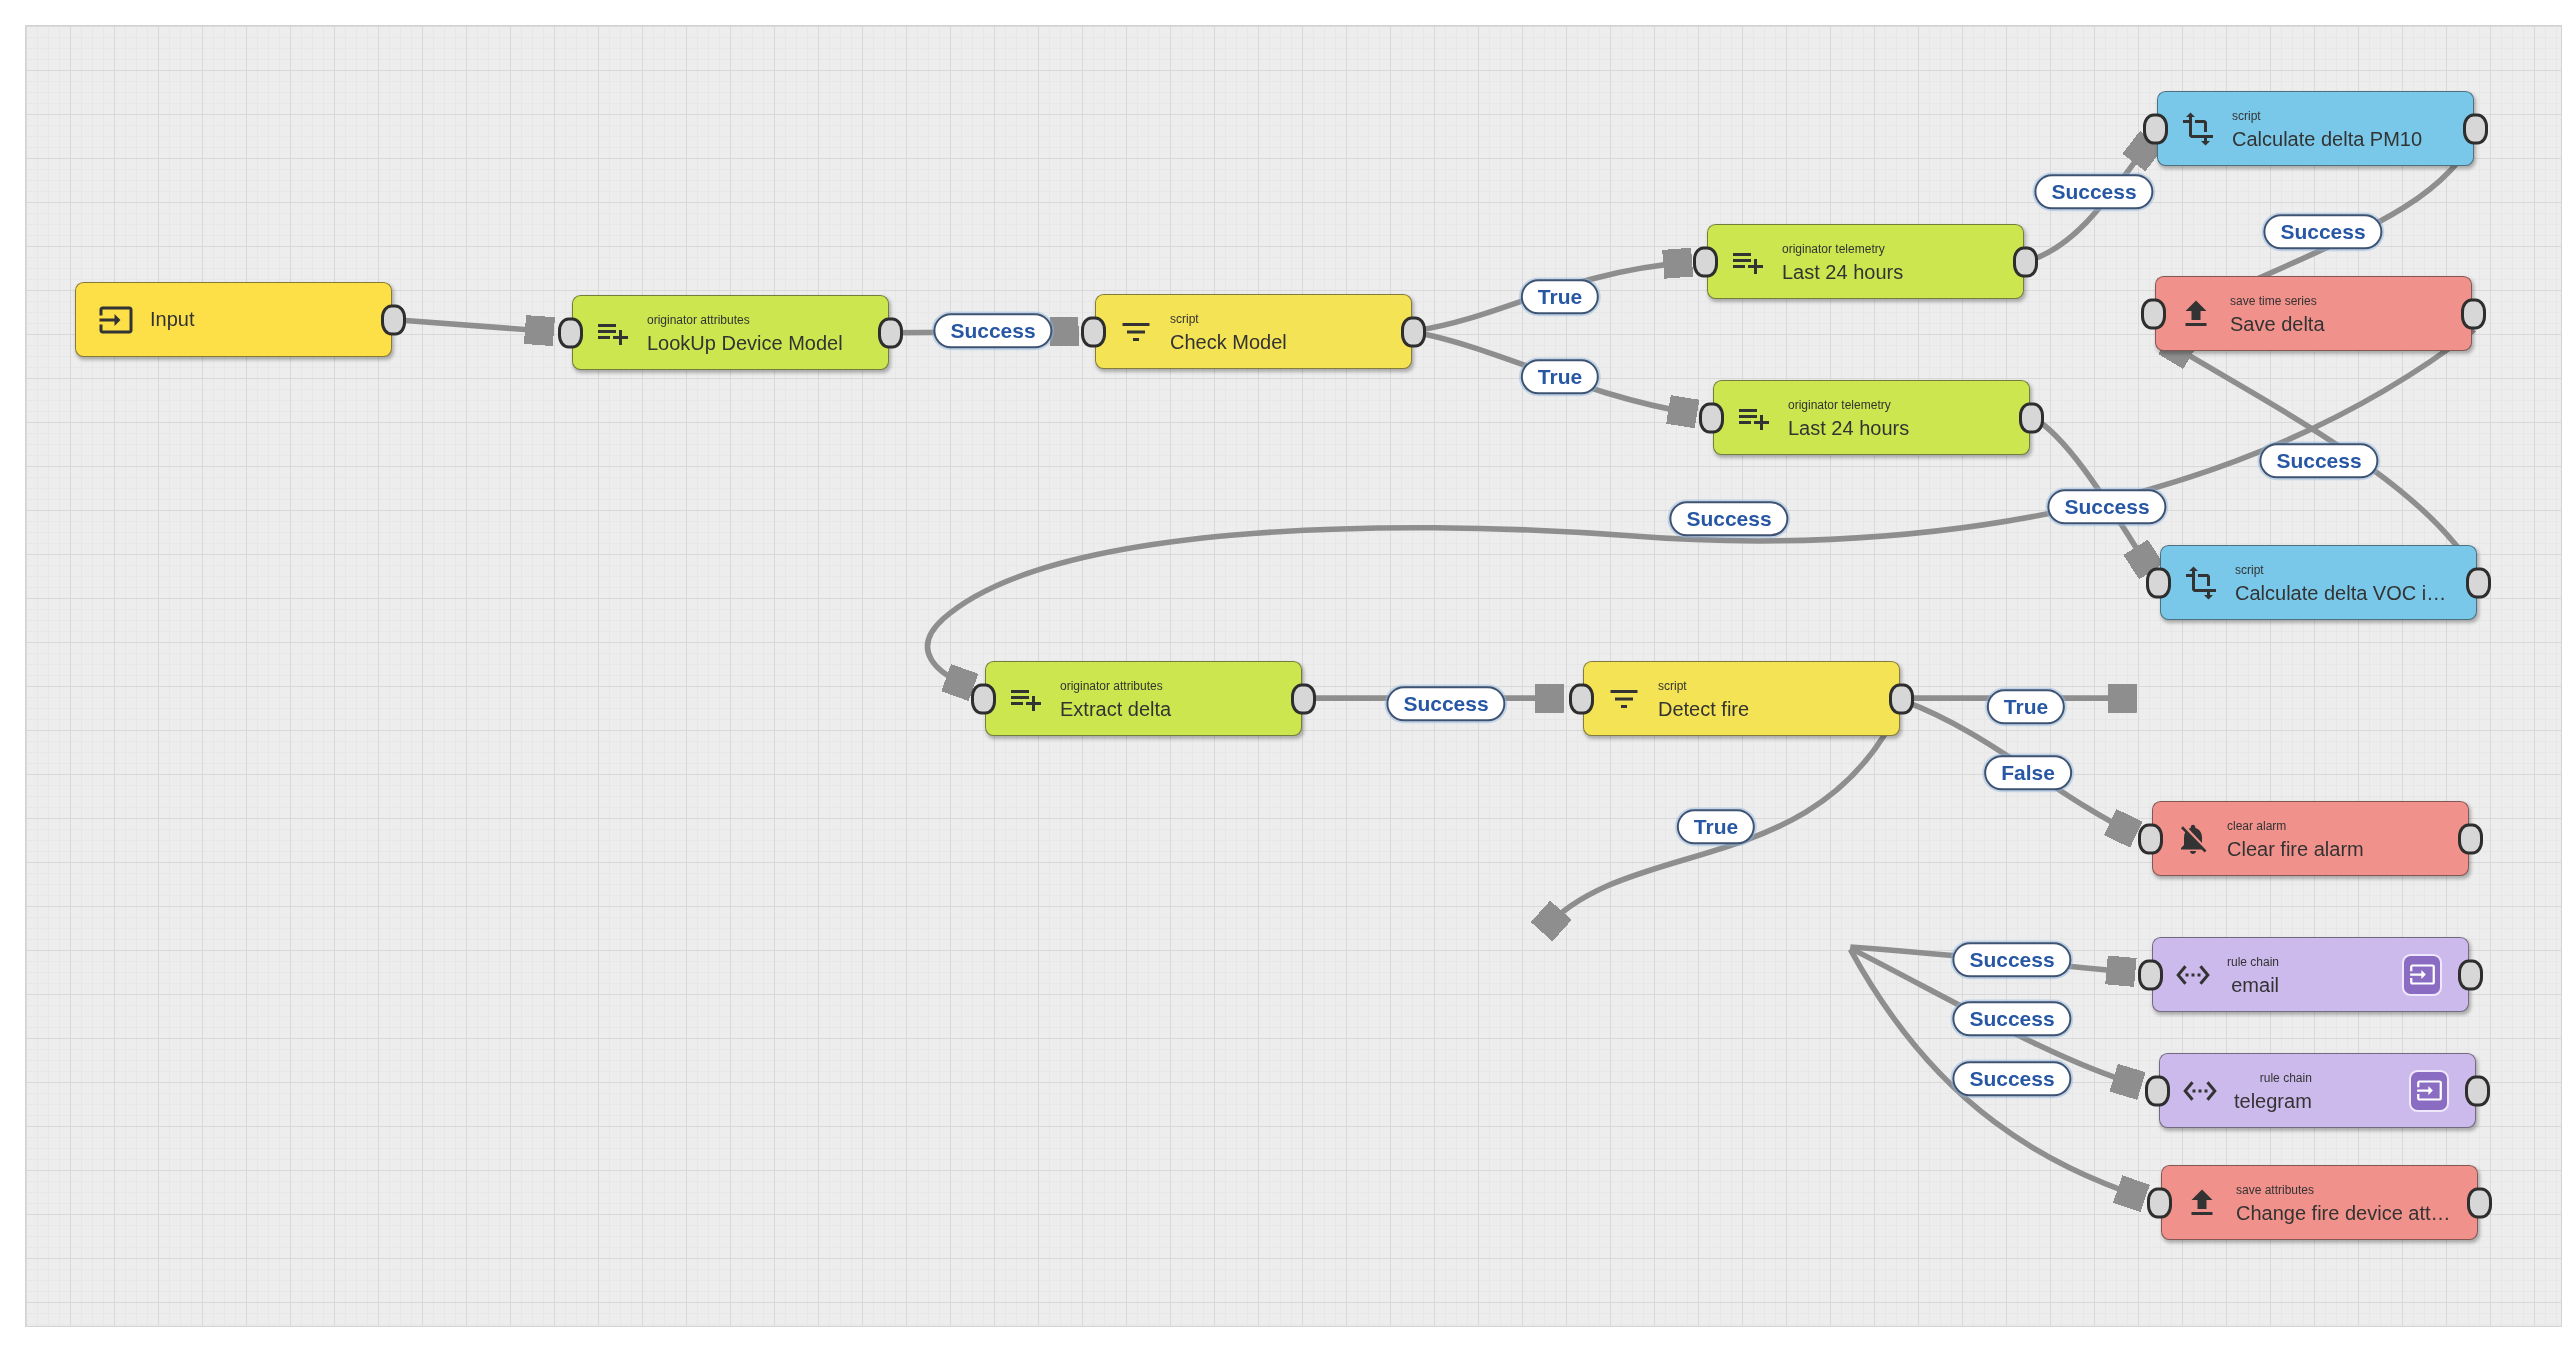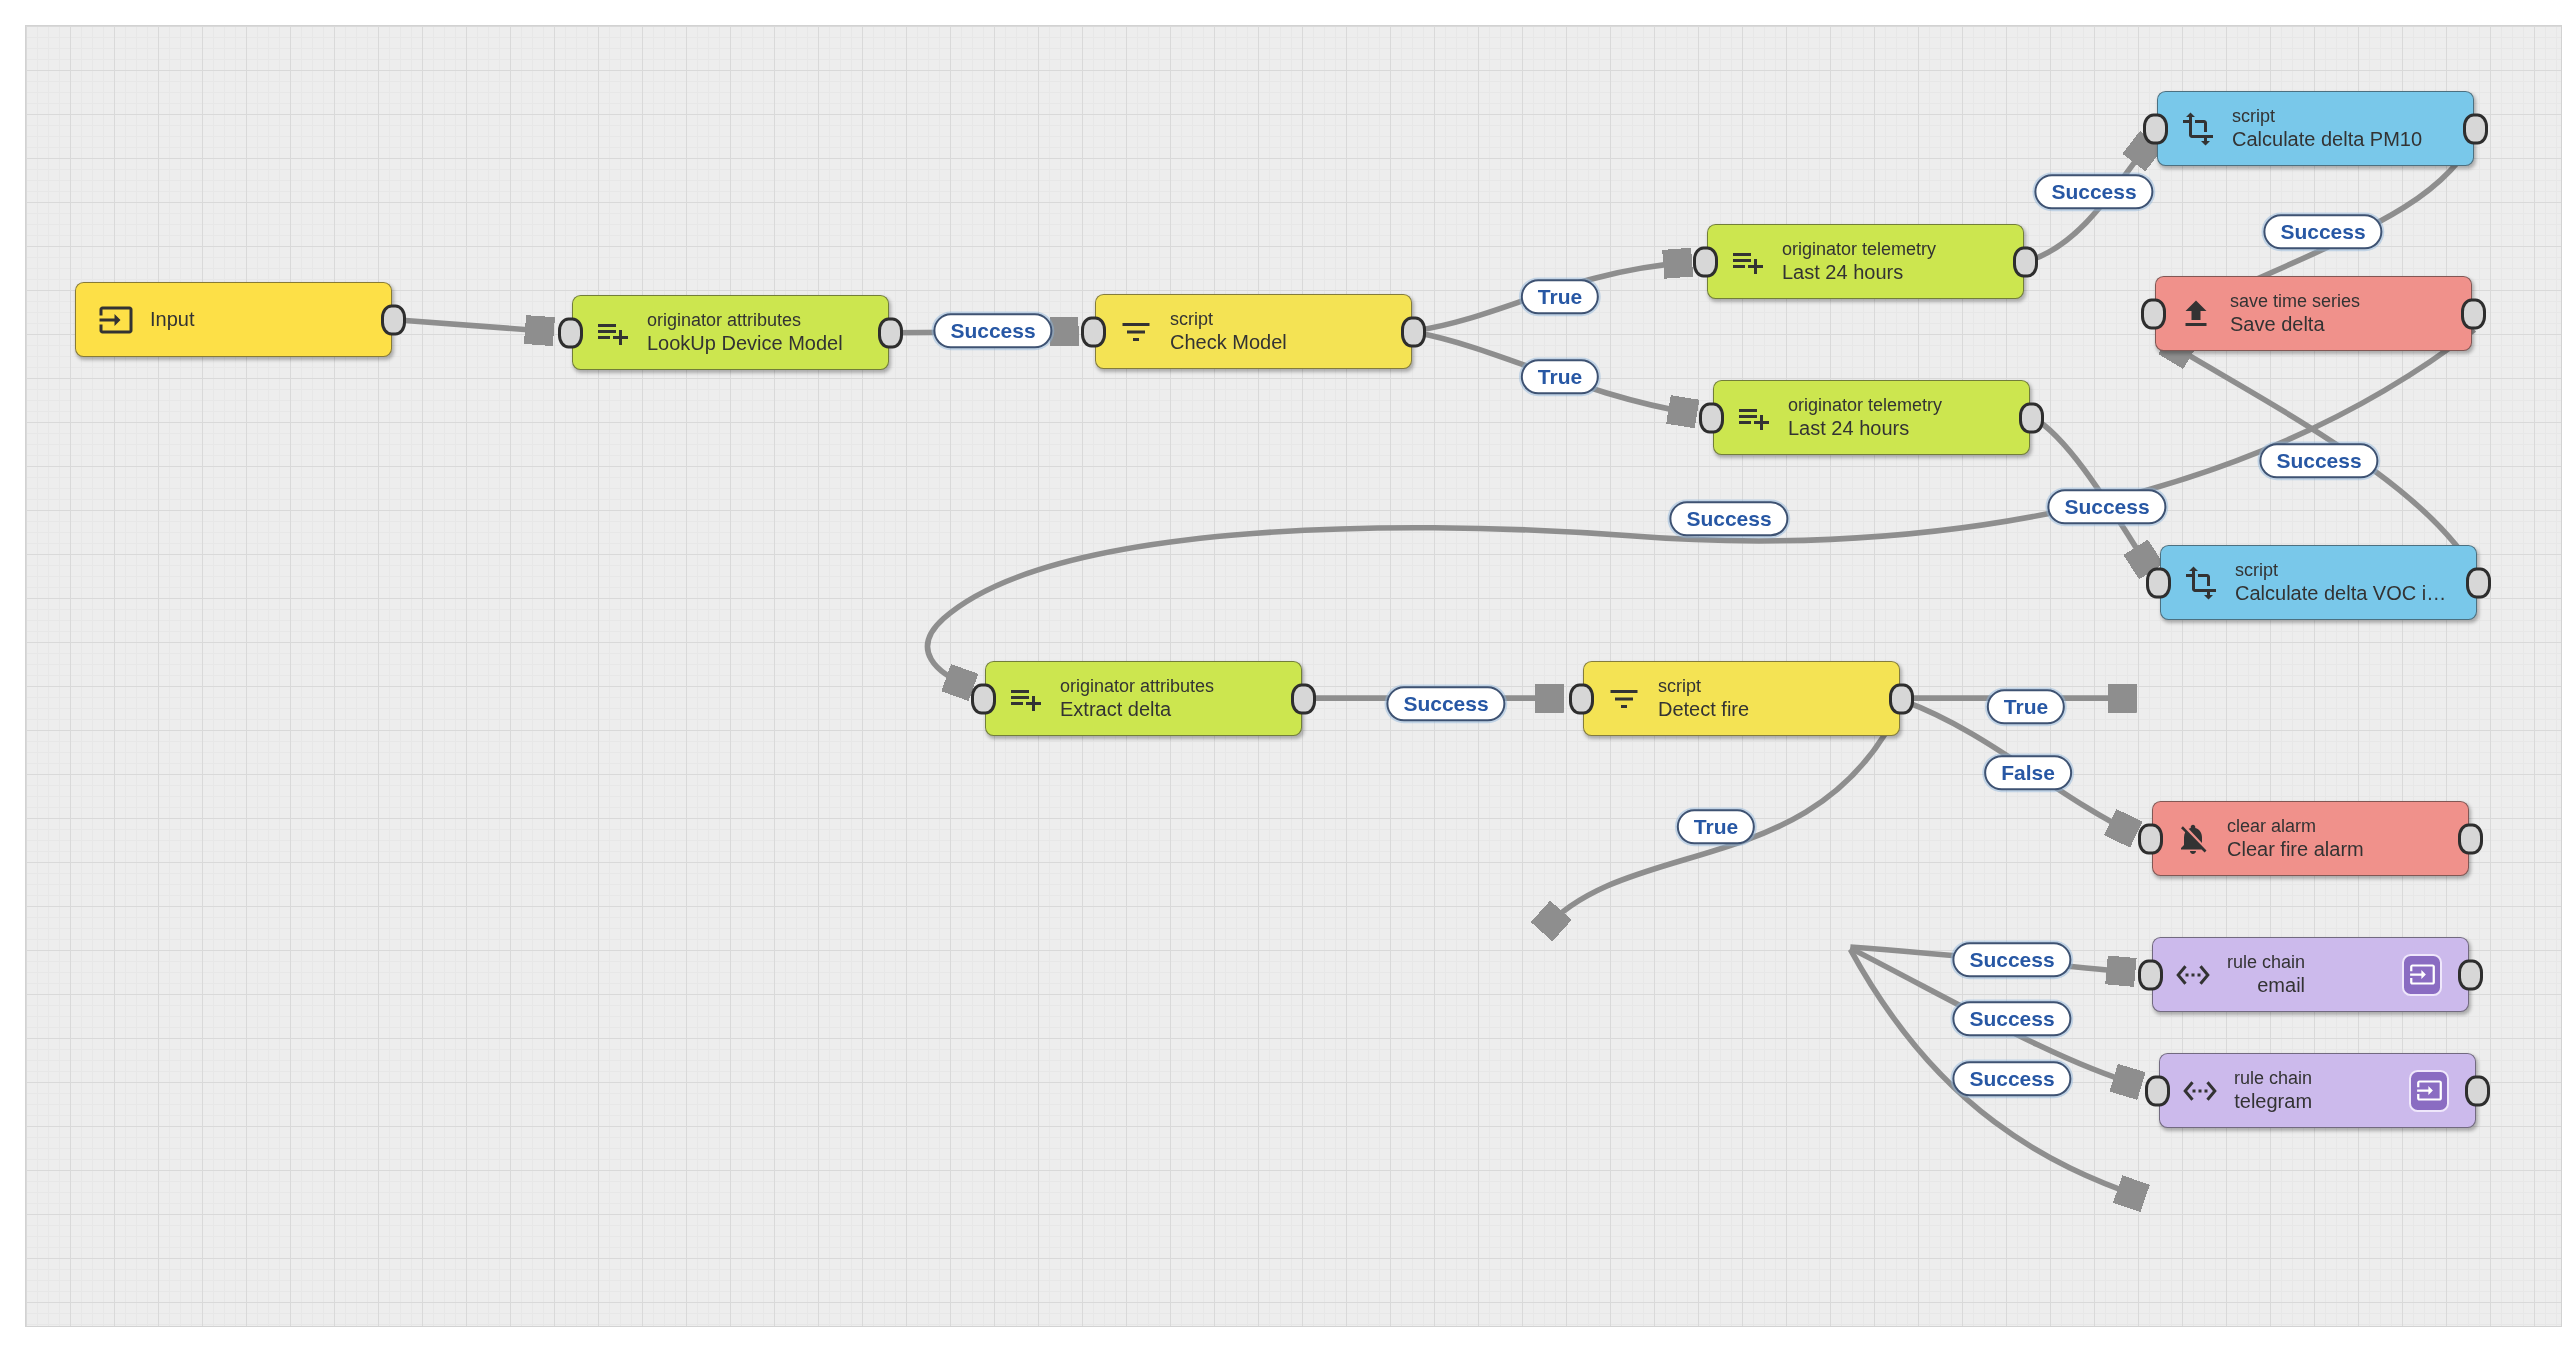--- a/index.html
+++ b/index.html
@@ -20,21 +20,21 @@
         border:1.2px solid rgba(40,40,40,.55);box-shadow:1.9px 2.5px 3.7px rgba(0,0,0,.28);
         display:flex;align-items:center;z-index:20;box-sizing:border-box;}
   .cat-input{background:#fde047;}
   .cat-enrichment{background:#cce64f;}
   .cat-filter{background:#f4e354;}
   .cat-transformation{background:#79c8ea;}
   .cat-action{background:#f0918b;}
   .cat-flow{background:#ccbaec;text-align:right;}
   .node .icon{width:36px;height:36px;margin-left:22px;flex:none;fill:#333333;}
   .node .txt{margin-left:16px;display:flex;flex-direction:column;justify-content:center;min-width:0;}
-  .ntype{font-size:18px;line-height:22px;color:#333333;white-space:nowrap;}
+  .ntype{font-size:12px;line-height:22px;color:#333333;white-space:nowrap;}
   .ntype:empty{display:none;}
   .nname{font-size:20px;line-height:25px;color:#333333;white-space:nowrap;}
   .port{position:absolute;width:25px;height:31px;border-radius:42%;background:#d7d7d7;
         border:3.1px solid #2e2e2e;top:50%;transform:translateY(-50%);z-index:26;box-sizing:border-box;}
   .port.left{left:-15px;}
   .port.right{right:-15px;}
   .badge{position:absolute;right:26px;top:50%;transform:translateY(-50%);
          width:40px;height:42px;background:#8a6cc2;border:2.5px solid #efe7fb;border-radius:8.6px;
          display:flex;align-items:center;justify-content:center;box-sizing:border-box;}
   .badge svg{width:27px;height:27px;fill:#ffffff;}
@@ -248,14 +248,25 @@
         <div class="nname">telegram</div>
       </div>
     <span class="badge">
         <svg viewBox="0 0 24 24">
           <path d="M21 3.01H3c-1.1 0-2 .9-2 2V9h2V4.99h18v14.03H3V15H1v4.01c0 1.1.9 1.98 2 1.98h18c1.1 0 2-.88 2-1.98v-14c0-1.11-.9-2-2-2zM11 16l4-4-4-4v3H1v2h10v3z"></path>
         </svg>
       </span>
     <span class="port right"></span>
   </div>
 
+  <div class="node cat-action" style="left:2161px;top:1165px">
+    <span class="port left"></span>
+    <svg class="icon" viewBox="0 0 24 24">
+        <path d="M9 16h6v-6h4l-7-7-7 7h4v6zm-4 2h14v2H5v-2z"></path>
+      </svg>
+    <div class="txt">
+        <div class="ntype">save attributes</div>
+        <div class="nname">Change fire device att…</div>
+      </div>
+    <span class="port right"></span>
+  </div>
 </div>
 
 
 </body></html>

